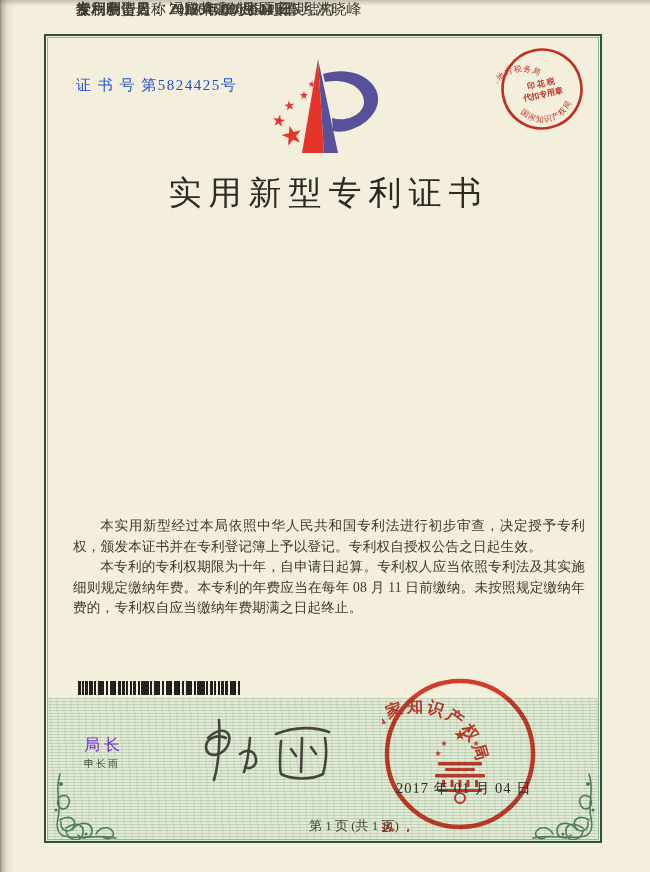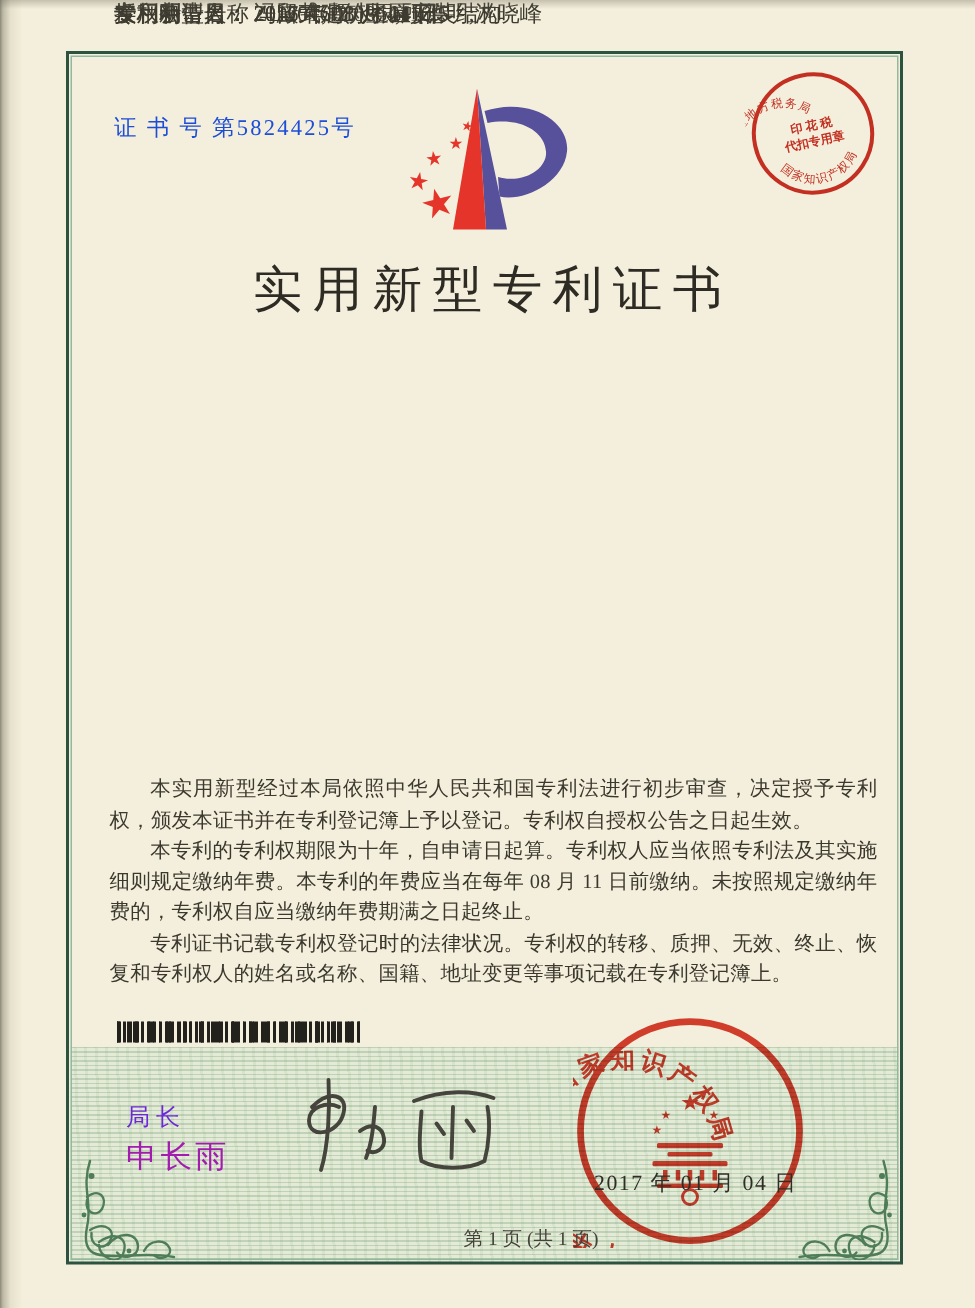--- a/index.html
+++ b/index.html
@@ -39,22 +39,22 @@
   .body-text{position:absolute;left:73px;top:516px;width:512px;z-index:4;
     font-size:13.6px;line-height:20.5px;letter-spacing:.2px;text-align:justify;color:#3b382e;}
   .body-text p{margin:0;text-indent:2em;}
   .barcode{position:absolute;left:78px;top:681px;width:164px;height:14px;z-index:4;
     background-image:
       repeating-linear-gradient(90deg,#23211c 0 2px,transparent 2px 4px),
       repeating-linear-gradient(90deg,#23211c 0 1px,transparent 1px 7px),
       repeating-linear-gradient(90deg,#23211c 0 3px,transparent 3px 11px);}
   .director-title{position:absolute;left:84px;top:735px;font-size:16px;letter-spacing:4px;
     color:#6d28d9;z-index:5;font-family:Liberation Mono, monospace;}
-  .director-name{position:absolute;left:84px;top:757px;font-size:21px;letter-spacing:2px;
-    color:#a21caf;z-index:5;}
+  .director-name{position:absolute;left:84px;top:757px;font-size:10px;letter-spacing:2px;
+    color:#404040;z-index:5;}
   .signature{position:absolute;left:180px;top:716px;width:158px;height:68px;z-index:5;}
   .main-seal{position:absolute;left:382px;top:676px;width:156px;height:156px;z-index:4;
     mix-blend-mode:multiply;opacity:.93;}
   .issue-date{position:absolute;left:396px;top:779px;font-size:14.5px;letter-spacing:1px;
     color:#2f2d26;z-index:6;white-space:nowrap;}
   .tax-stamp{position:absolute;left:499px;top:46px;width:86px;height:86px;z-index:4;
     transform:rotate(-12deg);mix-blend-mode:multiply;opacity:.95;}
   .footer{position:absolute;left:44px;width:620px;top:817px;text-align:center;
     font-size:13px;color:#45423a;z-index:5;}
   .seal-ring-text{font-weight:bold;letter-spacing:3px;}
@@ -153,21 +153,20 @@
   <div class="field">
     <span class="flabel">专利申请日：</span><span class="fvalue">2016 年 08 月 11 日</span>
   </div>
   <div class="field">
     <span class="flabel">授权公告日：</span><span class="fvalue">2017 年 01 月 04 日</span>
   </div>
 
   <div class="body-text">
     <p>本实用新型经过本局依照中华人民共和国专利法进行初步审查，决定授予专利权，颁发本证书并在专利登记簿上予以登记。专利权自授权公告之日起生效。</p>
     <p>本专利的专利权期限为十年，自申请日起算。专利权人应当依照专利法及其实施细则规定缴纳年费。本专利的年费应当在每年 08 月 11 日前缴纳。未按照规定缴纳年费的，专利权自应当缴纳年费期满之日起终止。</p>
-    <p>专利证书记载专利权登记时的法律状况。专利权的转移、质押、无效、终止、恢复和专利权人的姓名或名称、国籍、地址变更等事项记载在专利登记簿上。</p>
   </div>
 
   <div class="barcode"></div>
 
   <div class="director-title">局长</div>
   <div class="director-name">申长雨</div>
 
   <svg class="signature" viewBox="0 0 158 68">
     <g fill="none" stroke="#32302a" stroke-width="2.6" stroke-linecap="round" opacity=".88">
       <path d="M28,22 C40,10 52,14 49,26 C46,40 26,44 26,31 C26,22 38,18 46,22"></path>

